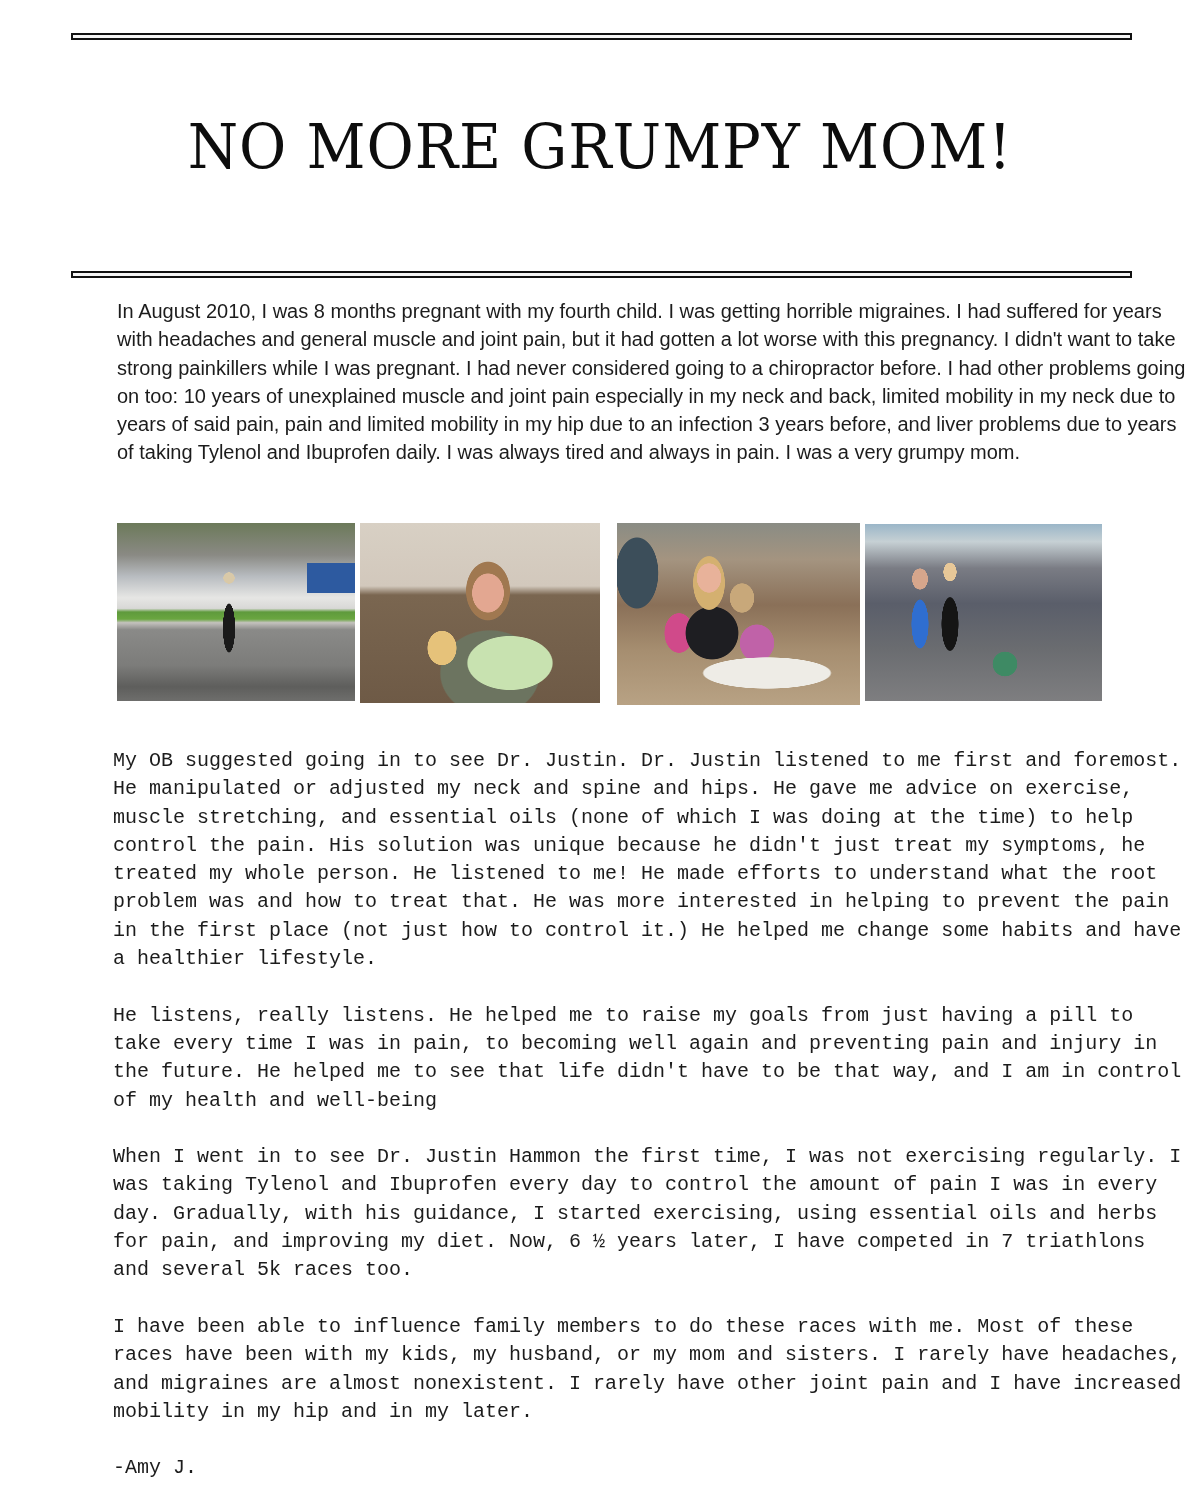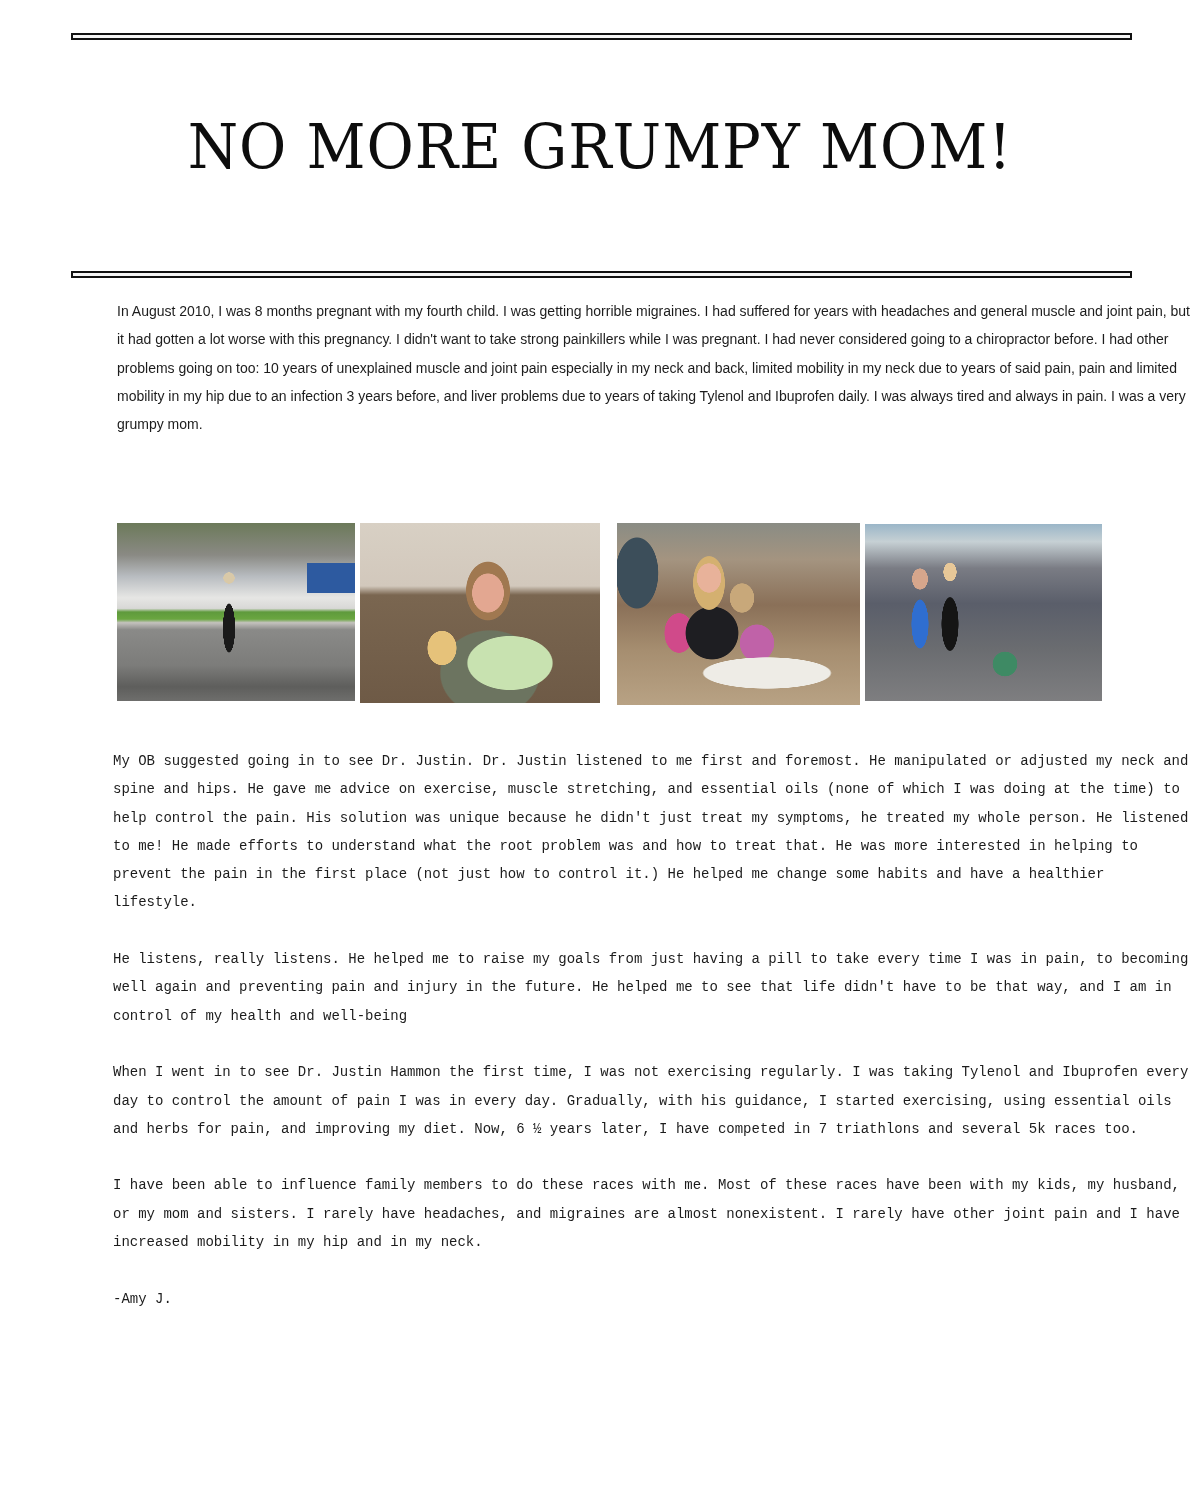--- a/index.html
+++ b/index.html
@@ -10,21 +10,21 @@
     }
     .rule.top { top: 33px; }
     .rule.bottom { top: 271px; }
     .title {
       position: absolute; left: 0; width: 1200px; top: 110px; margin: 0;
       text-align: center; font-family: "DejaVu Serif", "Liberation Serif", serif;
       font-weight: normal; font-size: 62px; letter-spacing: 1px; color: #0d0d0d;
       transform: scaleX(0.93); transform-origin: center;
     }
     .body-text {
-      font-family: "Liberation Sans", sans-serif; font-size: 14px; line-height: 28.3px;
+      font-family: "Liberation Sans", sans-serif; font-size: 20px; line-height: 28.3px;
       color: #1c1c1c; margin: 0; position: absolute;
     }
     .p1 { left: 117px; top: 297px; width: 1075px; }
     .rest { left: 113px; top: 747px; width: 1080px; font-family: Liberation Mono, monospace; }
     .rest p { margin: 0 0 28.3px 0; }
     .rest p.tight { margin: 0; }
     .photo { position: absolute; overflow: hidden; }
     .ph1 { left: 117px; top: 523px; width: 238px; height: 178px;
       background:
         radial-gradient(ellipse 10px 40px at 112px 105px, #1a1a1a 60%, transparent 62%),
@@ -74,15 +74,15 @@
 
 <div class="photo ph1" title="Woman running in a race on a street"></div>
 <div class="photo ph2" title="Mother on couch holding newborn with young daughter"></div>
 <div class="photo ph3" title="Mother with three children sitting on stone bench in park"></div>
 <div class="photo ph4" title="Mother and son at triathlon bike transition area"></div>
 
 <div class="body-text rest">
   <p>My OB suggested going in to see Dr. Justin.  Dr. Justin listened to me first and foremost. He manipulated or adjusted my neck and spine and hips. He gave me advice on exercise, muscle stretching, and essential oils (none of which I was doing at the time) to help control the pain. His solution was unique because he didn't just treat my symptoms, he treated my whole person. He listened to me! He made efforts to understand what the root problem was and how to treat that. He was more interested in helping to prevent the pain in the first place (not just how to control it.) He helped me change some habits and have a healthier lifestyle.</p>
   <p>He listens, really listens. He helped me to raise my goals from just having a pill to take every time I was in pain, to becoming well again and preventing pain and injury in the future. He helped me to see that life didn't have to be that way, and I am in control of my health and well-being</p>
   <p>When I went in to see Dr. Justin Hammon the first time, I was not exercising regularly. I was taking Tylenol and Ibuprofen every day to control the amount of pain I was in every day. Gradually, with his guidance, I started exercising, using essential oils and herbs for pain, and improving my diet. Now, 6 ½ years later, I have competed in 7 triathlons and several 5k races too.</p>
-  <p> I have been able to influence family members to do these races with me. Most of these races have been with my kids, my husband, or my mom and sisters. I rarely have headaches, and migraines are almost nonexistent. I rarely have other joint pain and I have increased mobility in my hip and in my neck.</p>
+  <p> I have been able to influence family members to do these races with me. Most of these races have been with my kids, my husband, or my mom and sisters. I rarely have headaches, and migraines are almost nonexistent. I rarely have other joint pain and I have increased mobility in my hip and in my later.</p>
   <p class="tight">-Amy J.</p>
 </div>
 
 </body></html>

